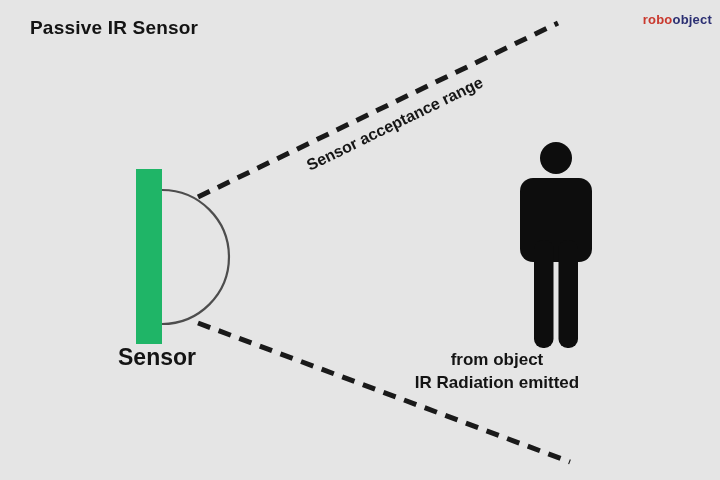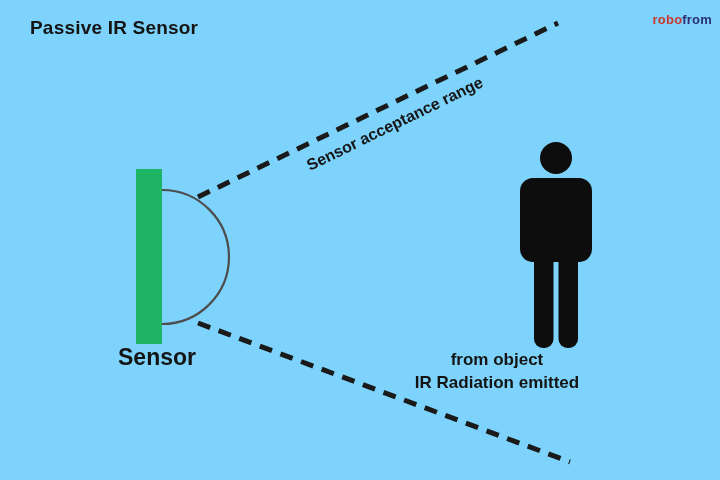--- a/index.html
+++ b/index.html
@@ -83,26 +83,26 @@
     font-size: 17px;
     font-weight: bold;
     line-height: 23px;
     color: #141414;
     white-space: nowrap;
   }
 </style>
 </head>
 <body>
 
-<div class="canvas" style="background-color: #7dd3fc;">
+<div class="canvas" style="background-color: #e5e5e5;">
 
   <div class="title" style="color: rgb(20, 20, 20);">Passive IR Sensor</div>
 
   <div class="logo">
-    <span style="color: rgb(201, 56, 45);">robo</span><span style="color: rgb(43, 47, 114);">from</span>
+    <span style="color: rgb(201, 56, 45);">robo</span><span style="color: rgb(43, 47, 114);">object</span>
   </div>
 
   <svg class="overlay" viewBox="0 0 720 480">
     <line x1="198" y1="197" x2="558" y2="23" stroke-width="5" stroke-dasharray="13 9" stroke="#1a1a1a"></line>
     <line x1="198" y1="323" x2="570" y2="462" stroke-width="5" stroke-dasharray="13 9" stroke="#1a1a1a"></line>
     <path d="M 162 190 A 67 67 0 0 1 162 324" stroke-width="2.2" fill="none" stroke="#4d4d4d"></path>
   </svg>
 
   <div class="sensor-bar" style="background-color: rgb(31, 181, 103);"></div>
 

